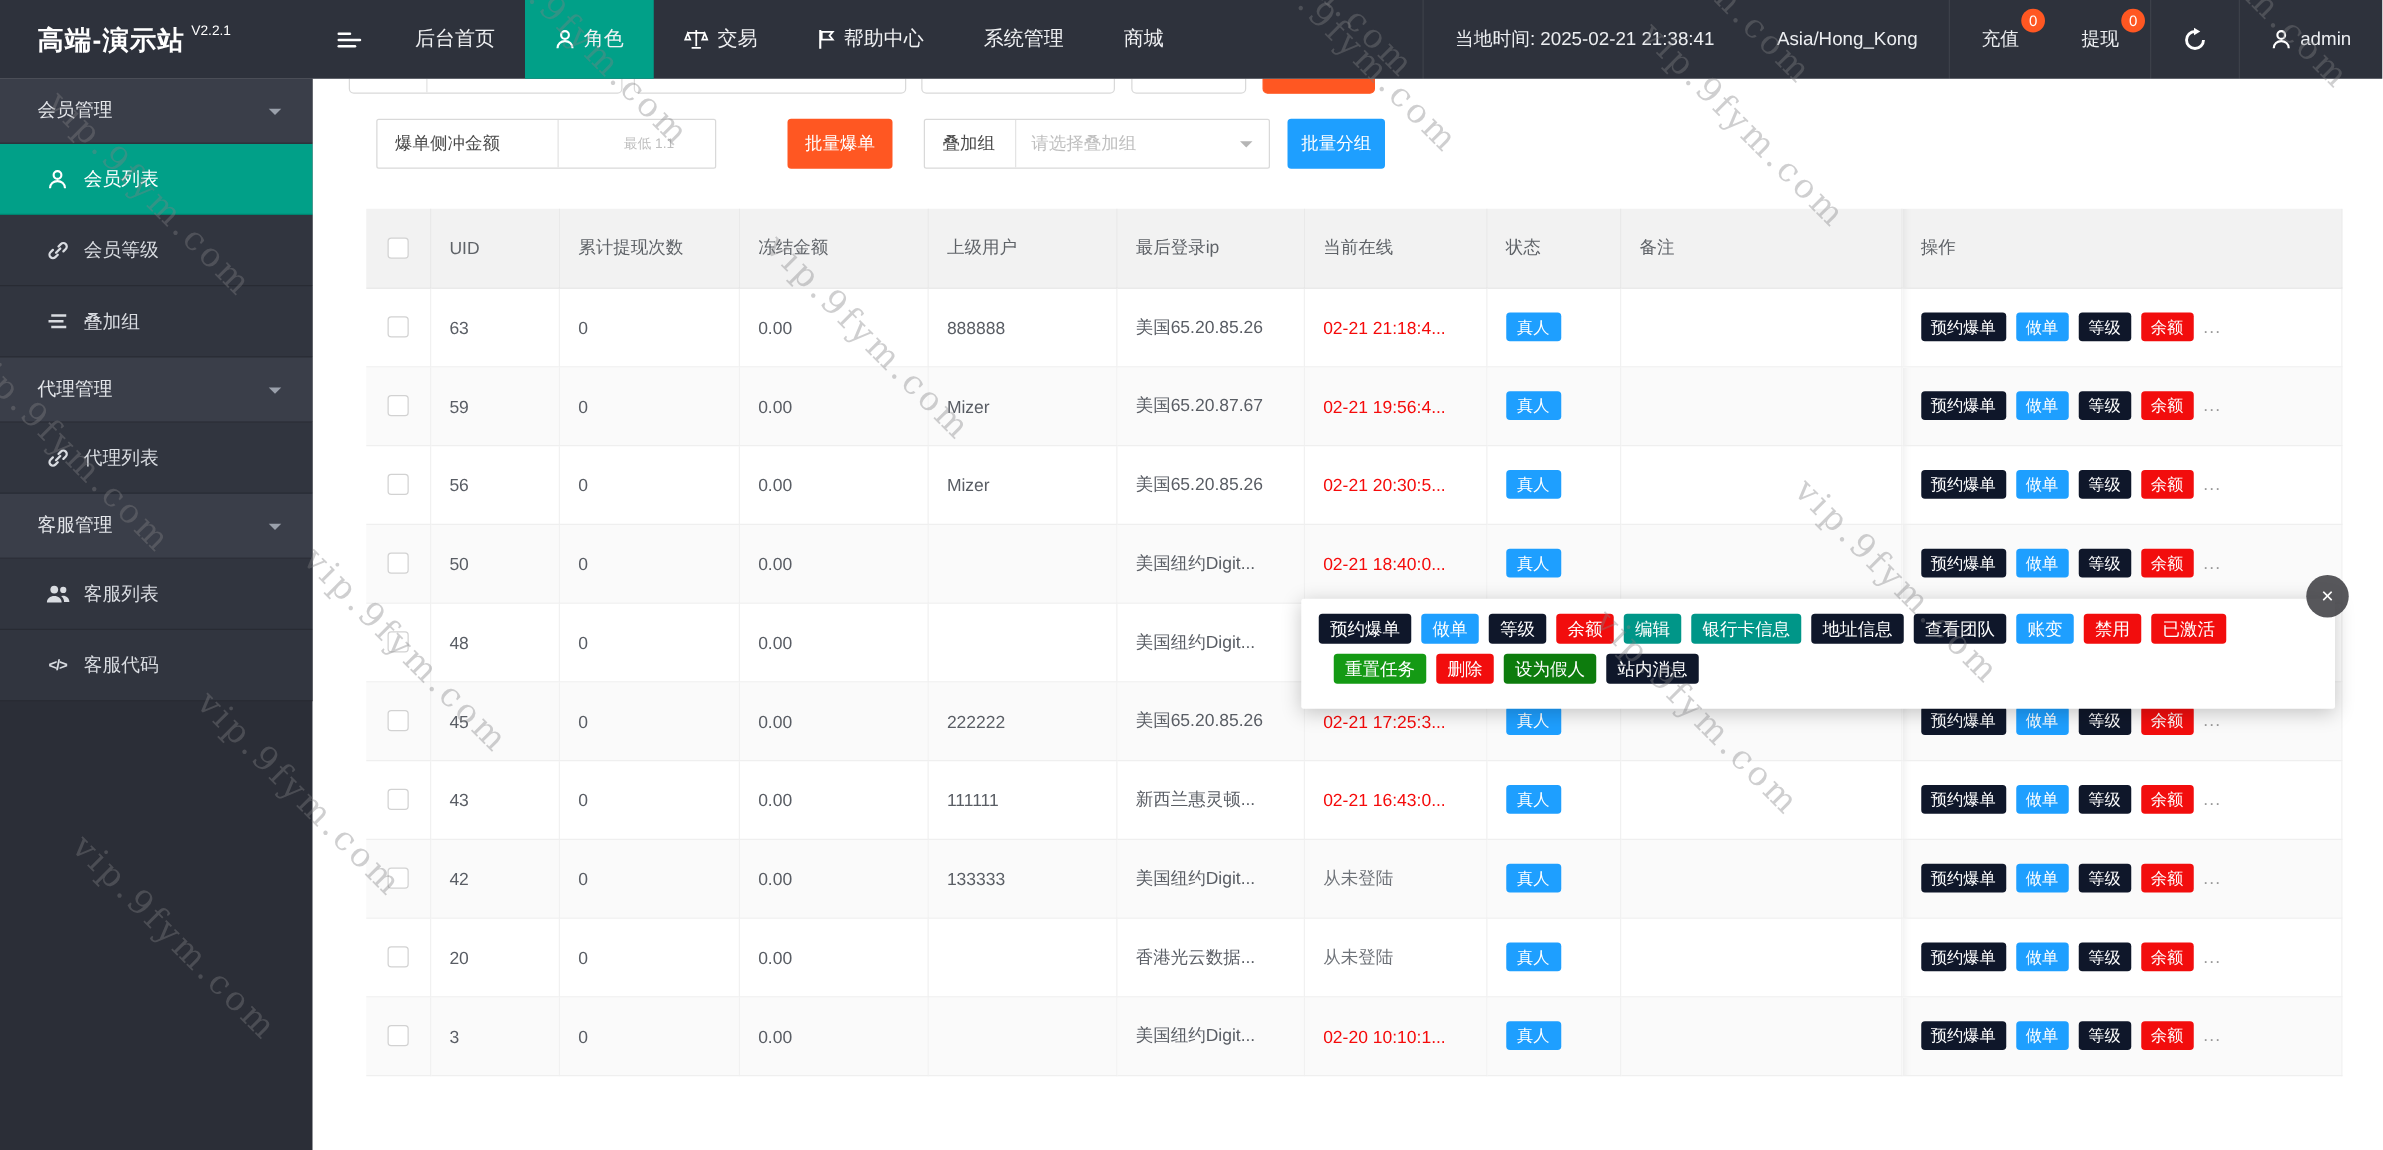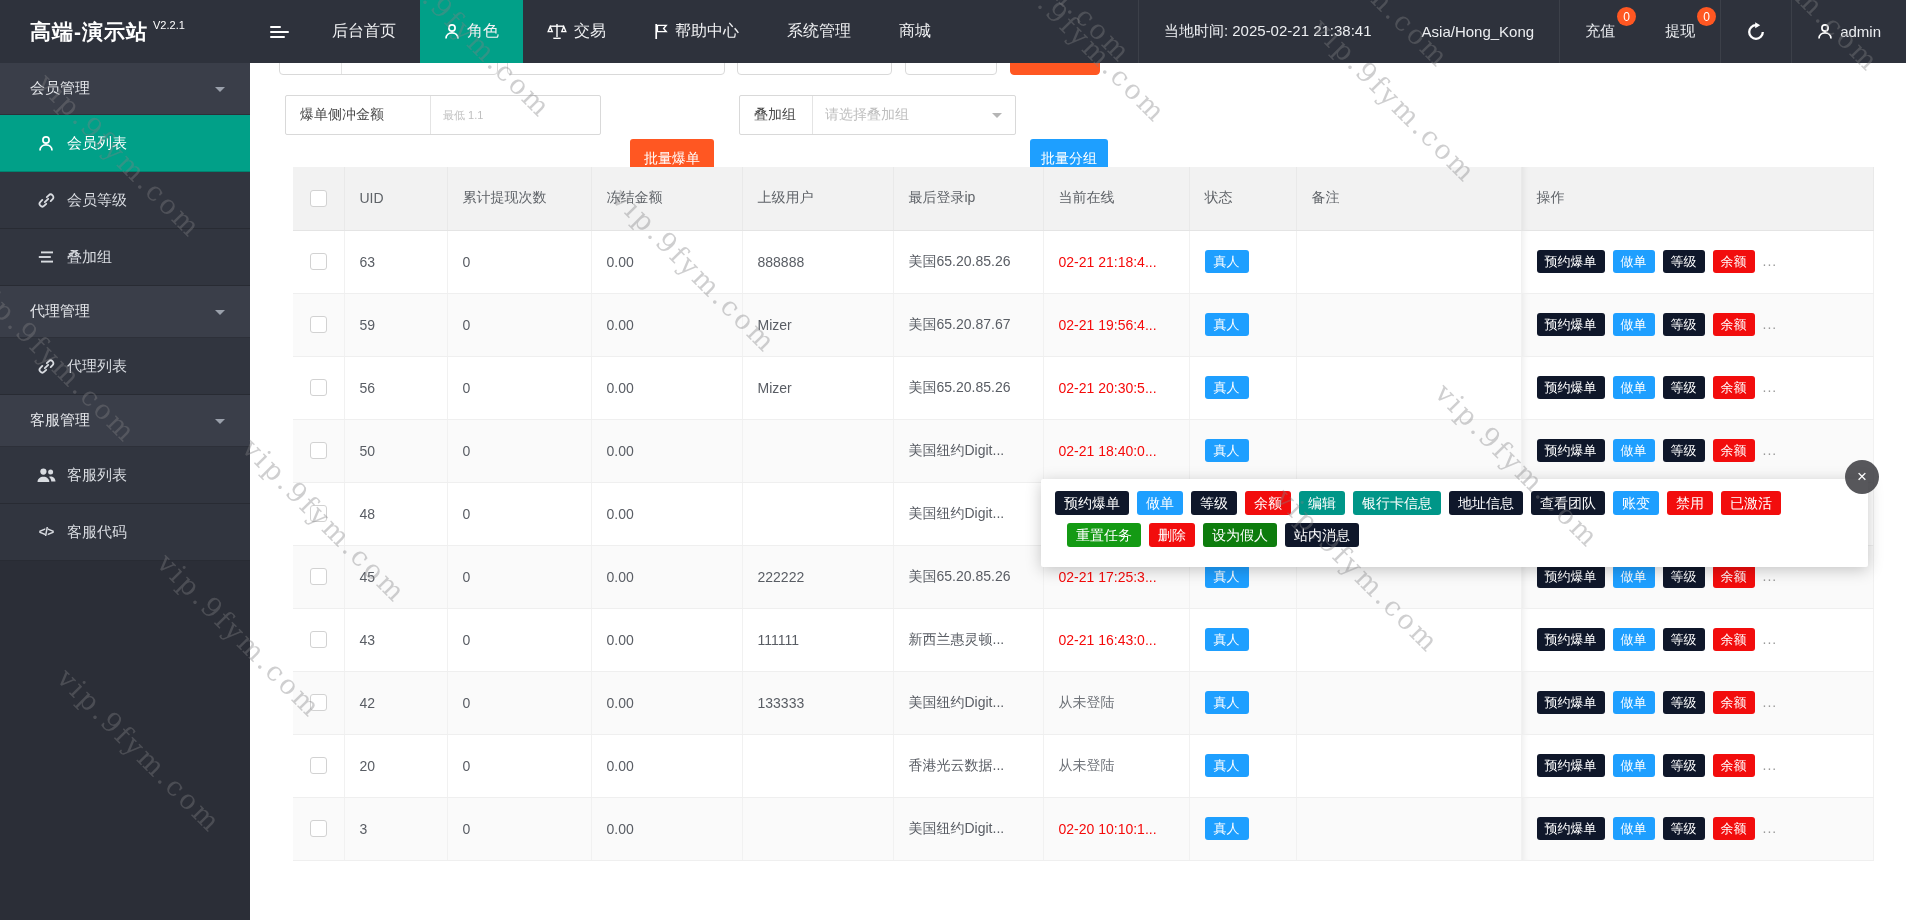--- a/index.html
+++ b/index.html
@@ -66,21 +66,21 @@
   .flabel { display:flex; align-items:center; padding:0 14px; font-size:14px; color:#4a4a4a;
     border-right:1px solid #e4e4e4; white-space:nowrap; }
   .finput { border:none; outline:none; flex:1; padding:0 12px; font-size:11px; color:#404040;
     background:transparent; min-width:0; }
   .finput::placeholder { color:#bfbfbf; }
   .fselect { flex:1; display:flex; align-items:center; padding:0 12px; position:relative; cursor:pointer; }
   .fselect .sel-text { font-size:14px; color:#bfbfbf; }
   .sel-caret { position:absolute; right:13px; top:17px; width:0; height:0;
     border:5px solid transparent; border-top-color:#b5b5b5; }
   .btn { position:absolute; top:32px; height:40px; border:none; border-radius:3px;
-    color:#fff; font-size:14px; padding:0 14px; cursor:pointer; white-space:nowrap;margin-top:44px; }
+    color:#fff; font-size:14px; padding:0 14px; cursor:pointer; white-space:nowrap; }
   .btn-burst { left:380px; background:#ff5722; }
   .btn-groupassign { left:780px; background:#1e9fff; padding:0 11px; }
 
   
   .table-wrap { position:absolute; left:43px; top:104px; width:1580px; }
   table { border-collapse:collapse; table-layout:fixed; width:1580px; }
   th { background:#f2f2f2; height:63px; font-size:14px; font-weight:normal; color:#5f6368;
     text-align:left; padding:0 0 0 15px; border-bottom:1px solid #e4e4e4;
     border-right:1px solid #e9e9e9; }
   td { height:63px; font-size:14px; color:#595d64; padding:0 0 0 15px;
@@ -291,21 +291,21 @@
 <div class="main">
 
   <div class="partial-box" style="left:29px;  width:219px;">
       <span class="pdiv" style="left:61px;"></span>
     </div>
   <div class="partial-box" style="left:257px; width:218px;"></div>
   <div class="partial-box" style="left:487px; width:155px;"></div>
   <div class="partial-box" style="left:655px; width:92px;"></div>
   <div class="partial-box orange" style="left:760px; width:90px;"></div>
 
-  <div class="fgroup" style="left:35px; width:316px;">
+  <div class="fgroup" style="left:51px; width:272px;gap:40px;">
     <span class="flabel" style="width:145px;">爆单侧冲金额</span>
     <input class="finput" placeholder="最低 1.1" style="">
   </div>
   <button class="btn btn-burst">批量爆单</button>
   <div class="fgroup" style="left:489px; width:277px;">
     <span class="flabel" style="width:73px;">叠加组</span>
     <div class="fselect">
       <span class="sel-text">请选择叠加组</span>
       <span class="sel-caret"></span>
     </div>

